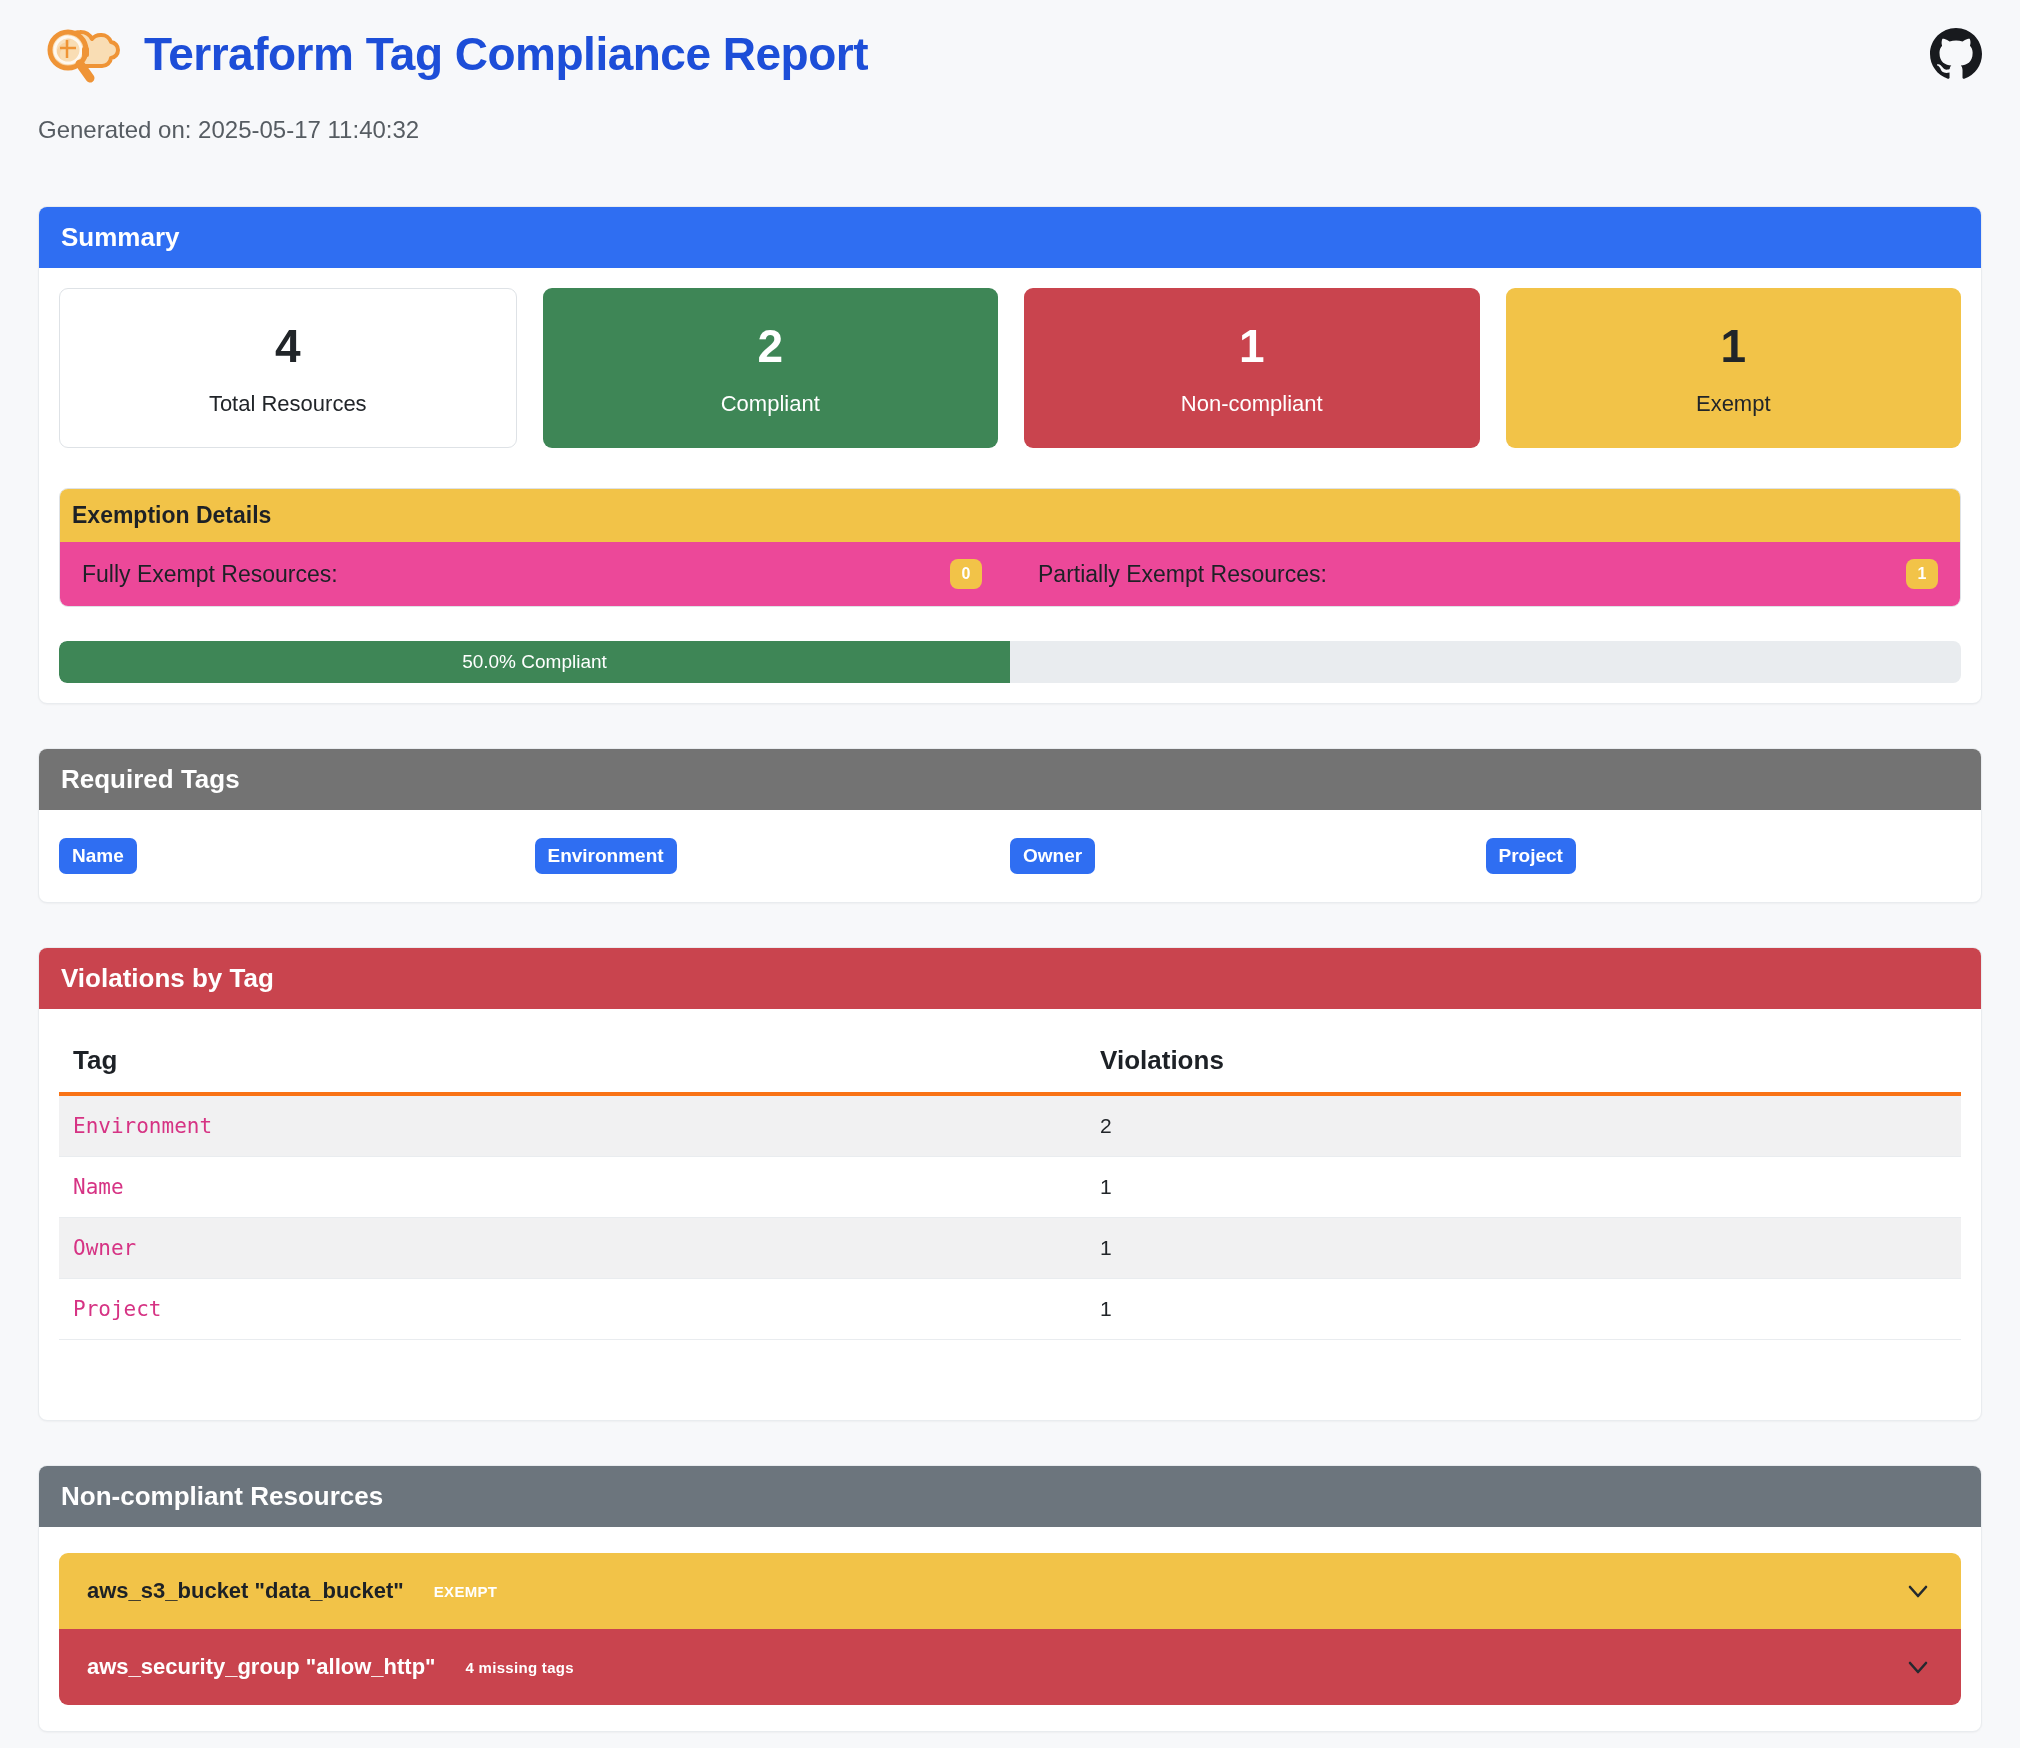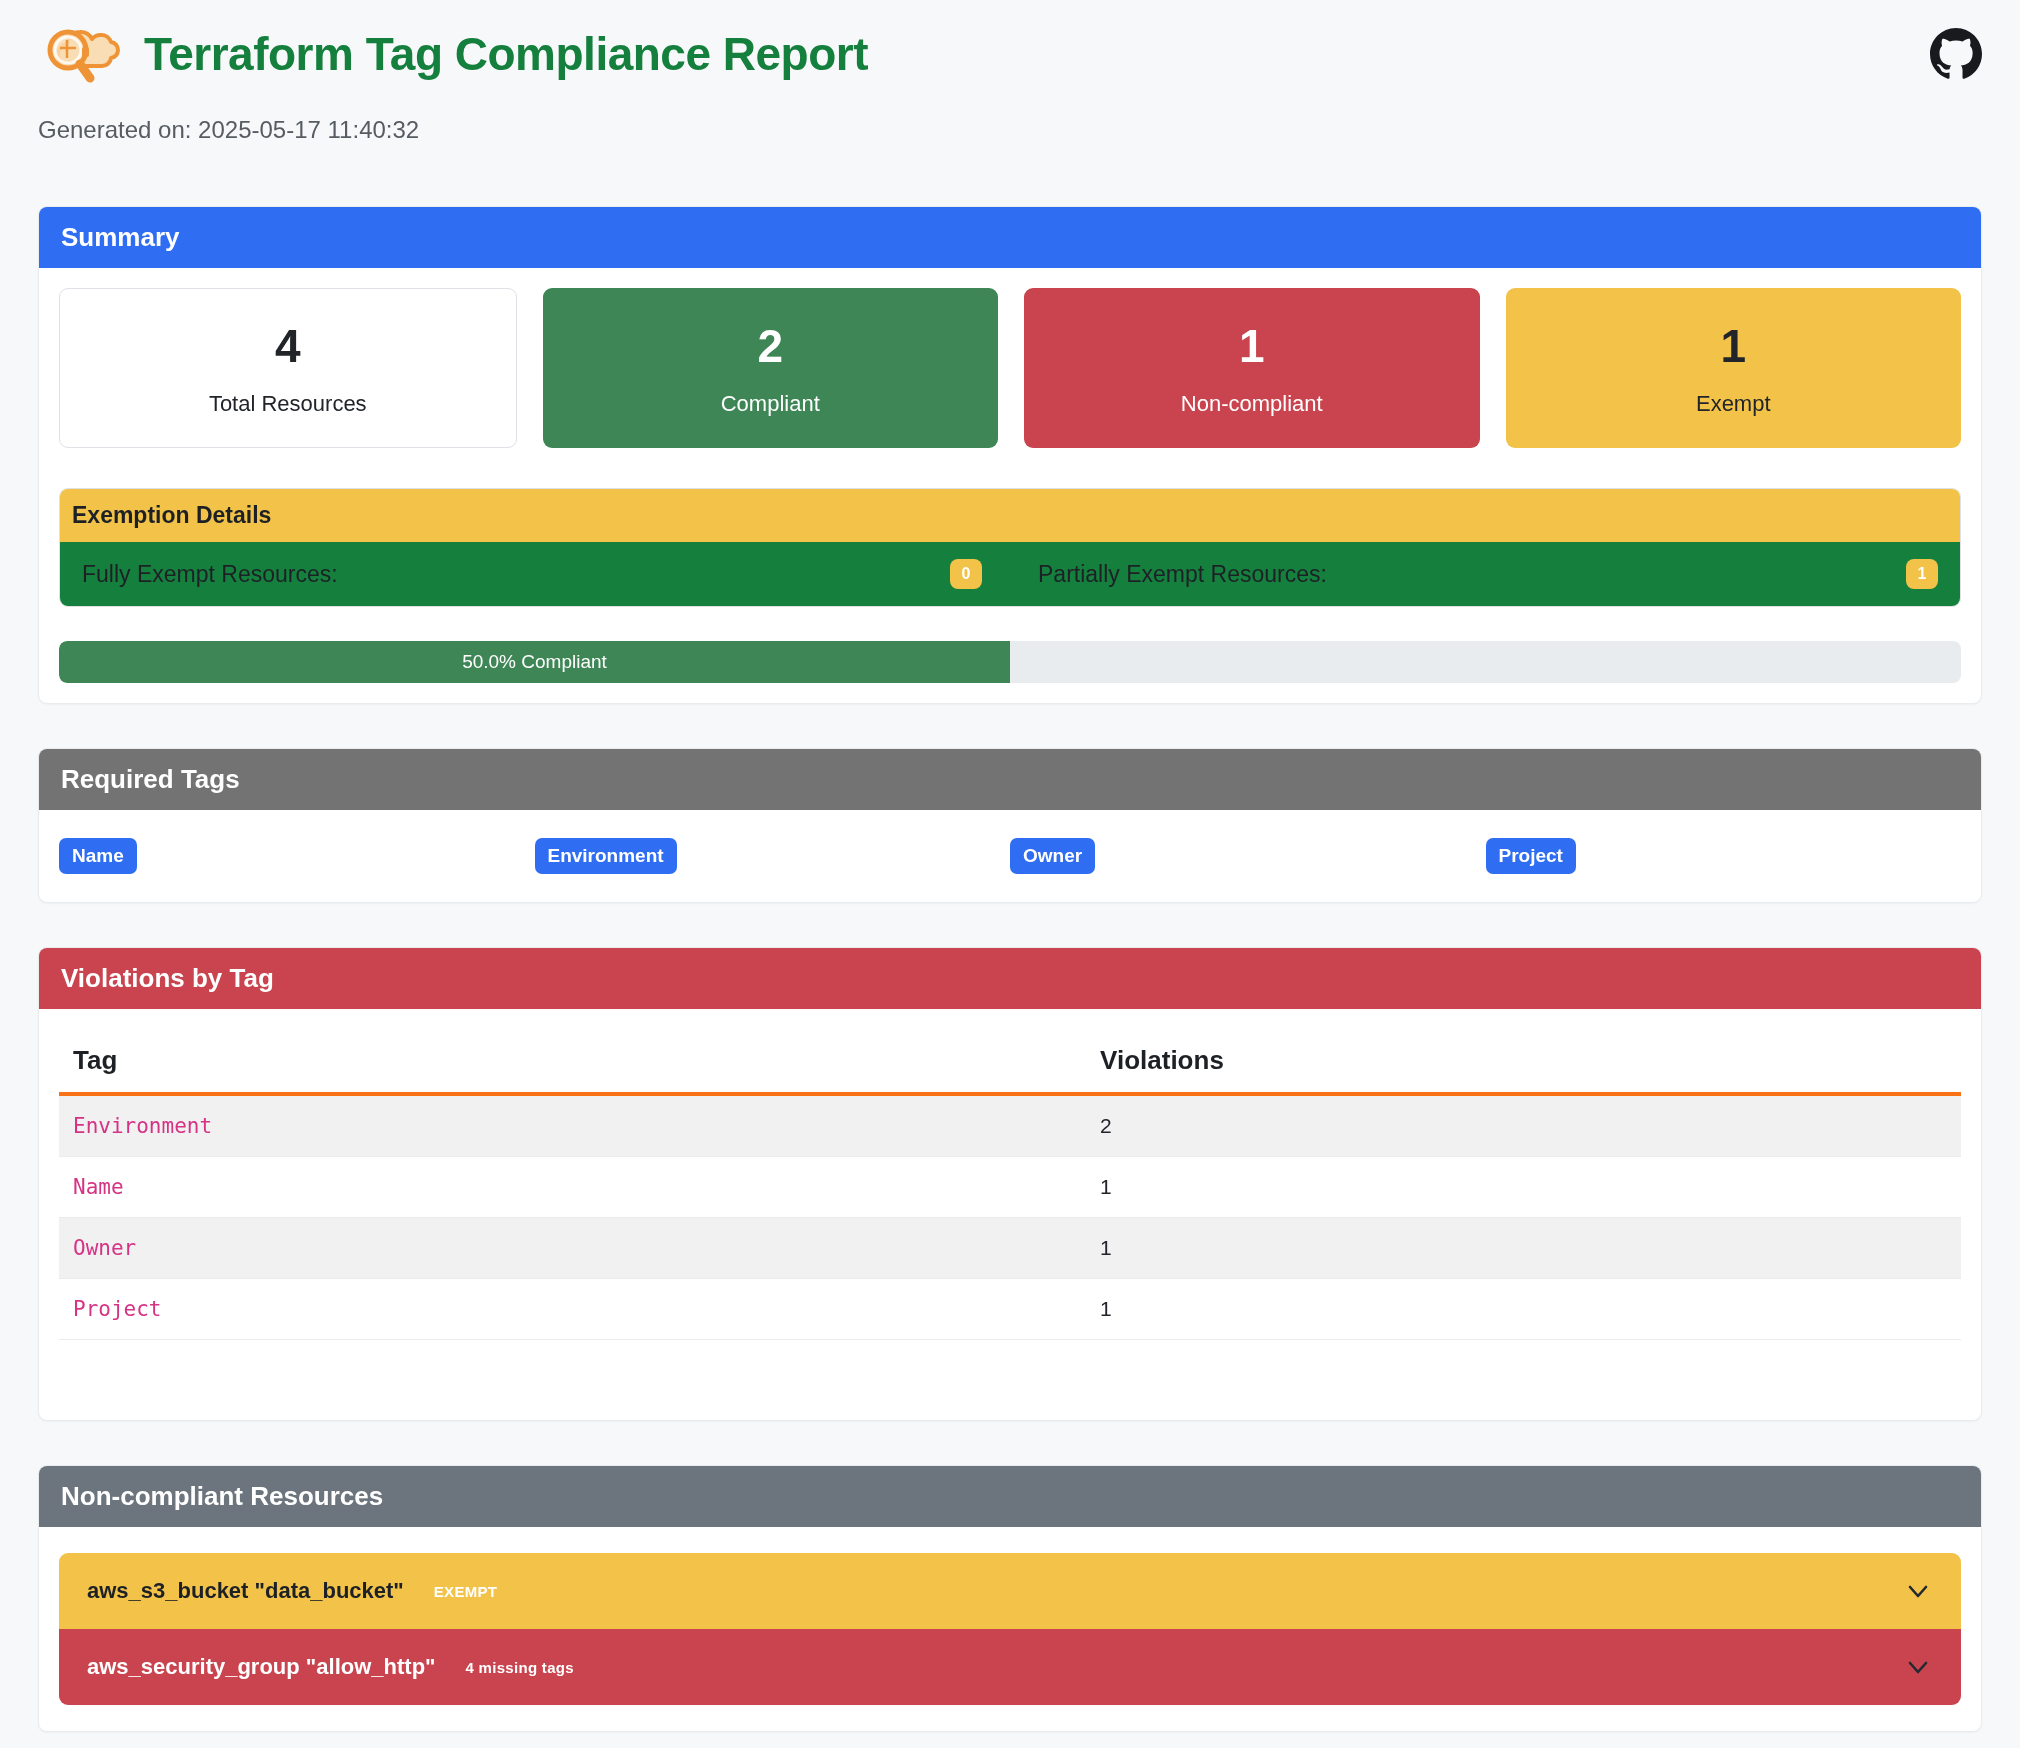--- a/index.html
+++ b/index.html
@@ -9,21 +9,21 @@
     background: #f7f8fa;
     color: #212529;
     height: 1748px;
     overflow: hidden;
   }
   .container { padding: 14px 38px 0 38px; }
 
   
   .page-header { display: flex; align-items: center; gap: 18px; }
   .logo { width: 88px; height: 80px; flex: 0 0 auto; }
-  h1.title { font-size: 46px; font-weight: bold; letter-spacing: -0.5px; color: #15803d; flex: 1; }
+  h1.title { font-size: 46px; font-weight: bold; letter-spacing: -0.5px; color: #1d4ed8; flex: 1; }
   .gh-link { width: 52px; height: 52px; display: block; color: #181a1e; }
   .gh-link svg { width: 52px; height: 52px; display: block; }
 
   .generated-on { margin-top: 22px; font-size: 24px; color: #565c62; }
 
   
   .section-card {
     background: #ffffff;
     border-radius: 9px;
     border: 1px solid #e9ecef;
@@ -54,21 +54,21 @@
   .stat-card .num { font-size: 46px; font-weight: bold; }
   .stat-card .lbl { font-size: 22px; }
   .stat-white  { background: #ffffff; border: 1px solid #dee2e6; color: #212529; }
   .stat-green  { background: #3e8656; color: #ffffff; }
   .stat-red    { background: #c9444e; color: #ffffff; }
   .stat-yellow { background: #f2c348; color: #212529; }
 
   
   .exemption-box { margin-top: 40px; border: 1px solid #dee2e6; border-radius: 9px; overflow: hidden; }
   .exemption-head { background: #f2c348; color: #1d2126; font-weight: bold; font-size: 23px; padding: 13px 12px; }
-  .exemption-body { display: flex; gap: 56px; padding: 17px 22px; background: #15803d; }
+  .exemption-body { display: flex; gap: 56px; padding: 17px 22px; background: #ec4899; }
   .exemption-col { flex: 1; display: flex; justify-content: space-between; align-items: center; }
   .exemption-label { font-size: 23px; color: #1d2126; }
   .count-badge {
     background: #f2c348; color: #ffffff; font-weight: bold; font-size: 16px;
     border-radius: 8px; padding: 6px 10px; min-width: 32px; text-align: center;
   }
 
   
   .progress-track {
     margin-top: 34px; height: 42px; background: #e9ecef; border-radius: 8px; overflow: hidden; text-align: right;

